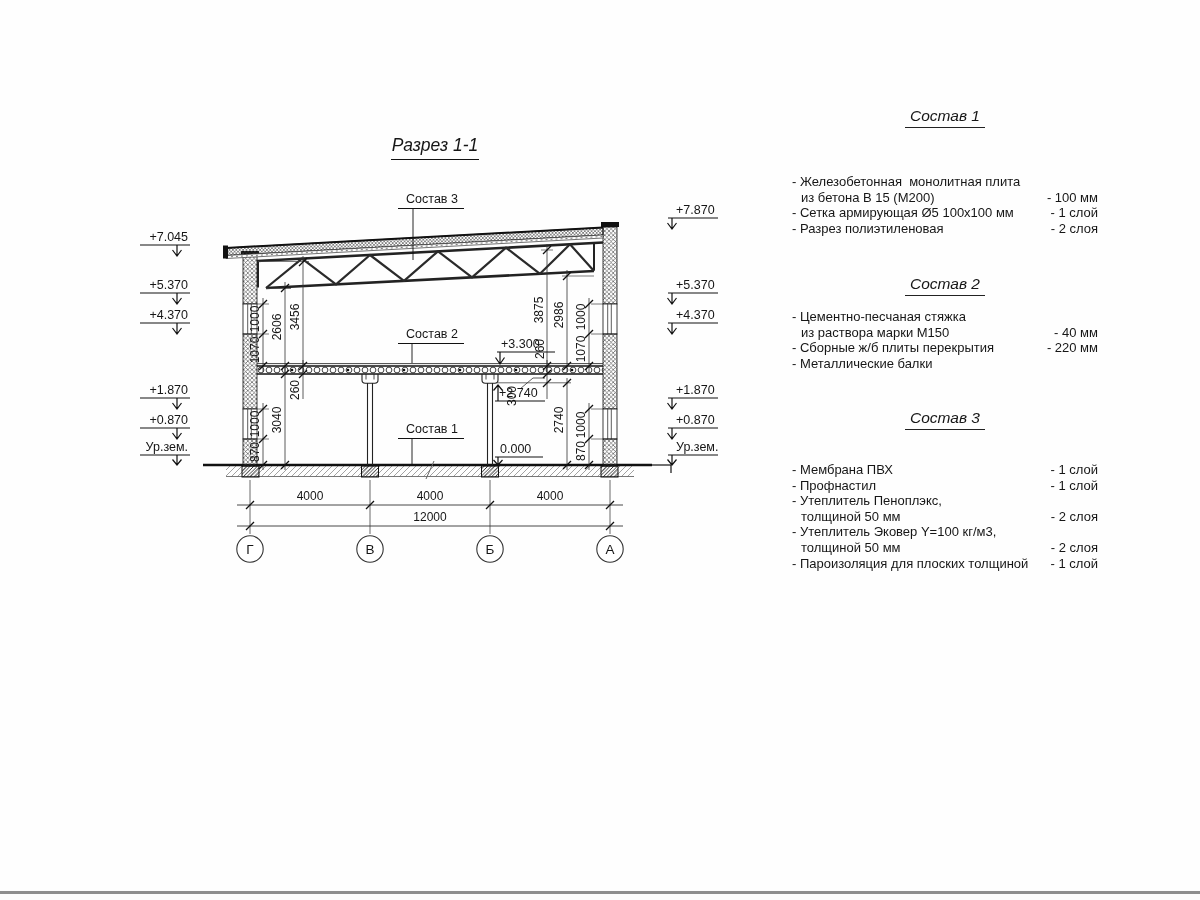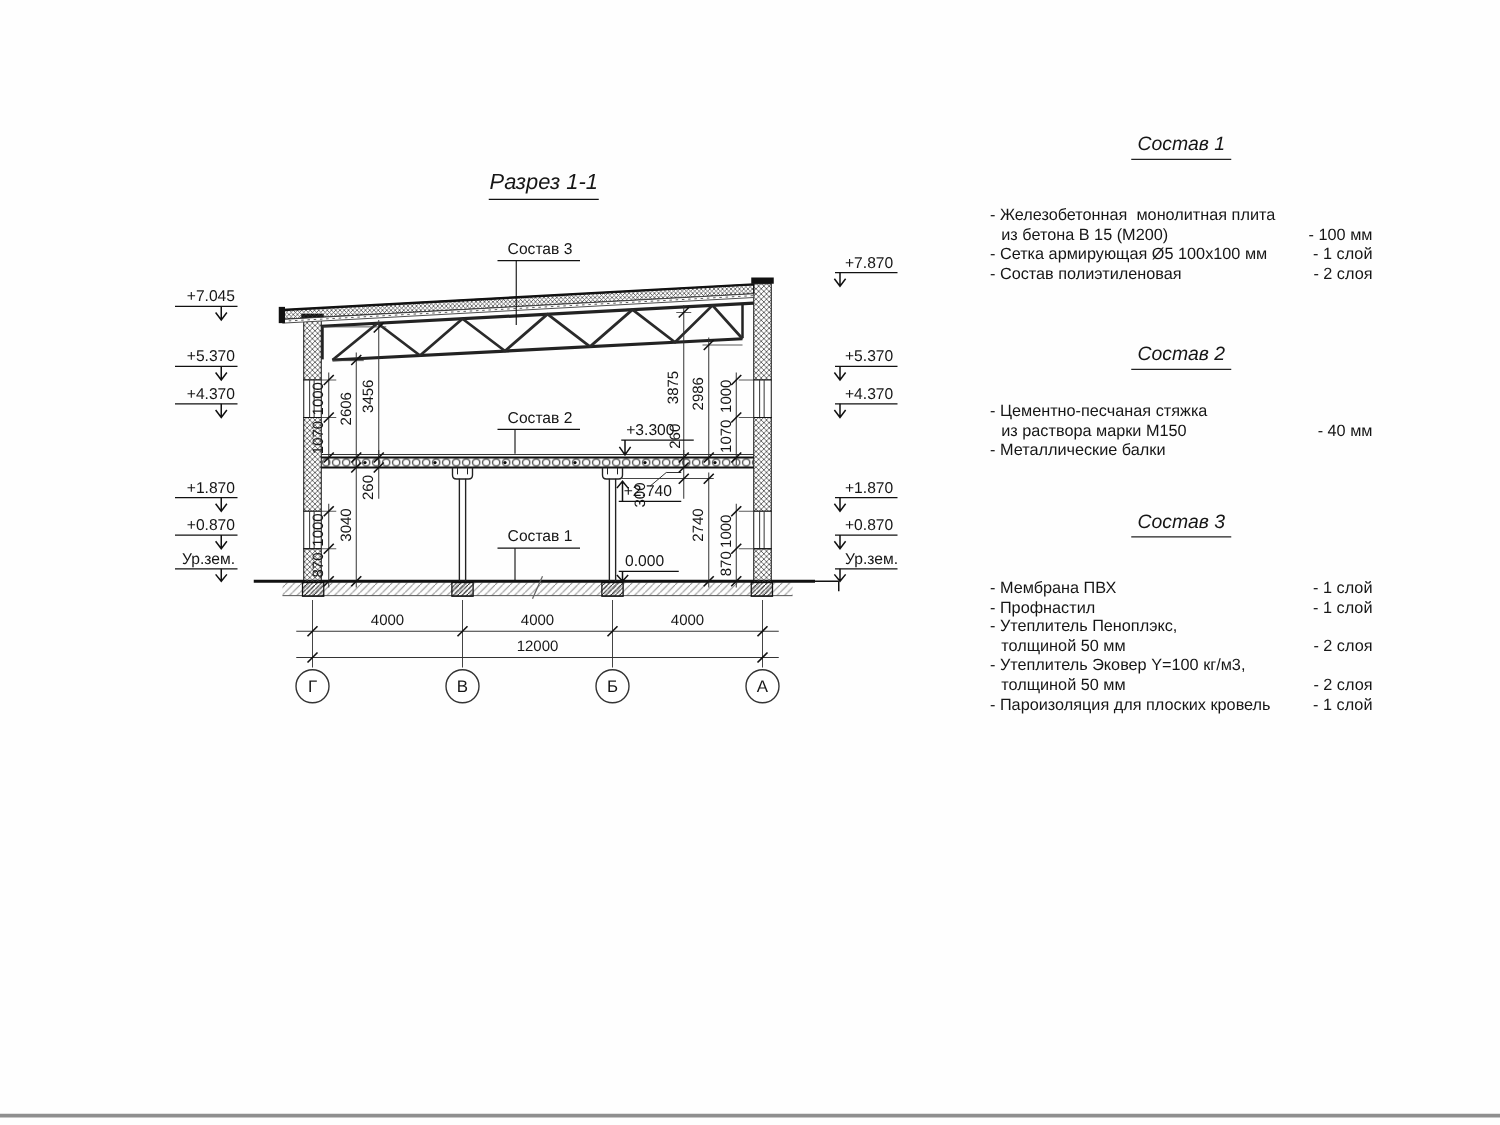--- a/index.html
+++ b/index.html
@@ -329,44 +329,48 @@
   </g>
 
   <text class="st" x="435" y="151" text-anchor="middle">Разрез 1-1</text>
   <line x1="391" y1="159.5" x2="479" y2="159.5" stroke="#111" stroke-width="1.1"></line>
 </svg>
 
   <div class="legend-section ls1">
     <div class="legend-head">
       <span class="legend-title">Состав 1</span>
     </div>
-    <div class="legend-items" style="margin-top:36px;">
+    <div class="legend-items" style="margin-top:46px;">
       <div class="li-row">
         <div class="li-name"><div>- Железобетонная  монолитная плита</div><div class="cont">из бетона В 15 (М200)</div></div>
         <div class="li-val">- 100 мм</div>
       </div>
       <div class="li-row">
         <div class="li-name"><div>- Сетка армирующая Ø5 100х100 мм</div></div>
         <div class="li-val">- 1 слой</div>
       </div>
       <div class="li-row">
-        <div class="li-name"><div>- Состав полиэтиленовая</div></div>
+        <div class="li-name"><div>- Разрез полиэтиленовая</div></div>
         <div class="li-val">- 2 слоя</div>
       </div>
     </div>
   </div>
 
   <div class="legend-section ls2">
     <div class="legend-head">
       <span class="legend-title">Состав 2</span>
     </div>
-    <div class="legend-items" style="margin-top:25px;">
+    <div class="legend-items" style="margin-top:13px;">
       <div class="li-row">
         <div class="li-name"><div>- Цементно-песчаная стяжка</div><div class="cont">из раствора марки М150</div></div>
         <div class="li-val">- 40 мм</div>
+      </div>
+      <div class="li-row">
+        <div class="li-name"><div>- Сборные ж/б плиты перекрытия</div></div>
+        <div class="li-val">- 220 мм</div>
       </div>
       <div class="li-row">
         <div class="li-name"><div>- Металлические балки</div></div>
         <div class="li-val"></div>
       </div>
     </div>
   </div>
 
   <div class="legend-section ls3">
     <div class="legend-head">
@@ -383,20 +387,20 @@
       </div>
       <div class="li-row">
         <div class="li-name"><div>- Утеплитель Пеноплэкс,</div><div class="cont">толщиной 50 мм</div></div>
         <div class="li-val">- 2 слоя</div>
       </div>
       <div class="li-row">
         <div class="li-name"><div>- Утеплитель Эковер Y=100 кг/м3,</div><div class="cont">толщиной 50 мм</div></div>
         <div class="li-val">- 2 слоя</div>
       </div>
       <div class="li-row">
-        <div class="li-name"><div>- Пароизоляция для плоских кровель</div></div>
+        <div class="li-name"><div>- Пароизоляция для плоских толщиной</div></div>
         <div class="li-val">- 1 слой</div>
       </div>
     </div>
   </div>
 
   <div class="page-bottom-line"></div>
 </div>
 
 </body></html>

